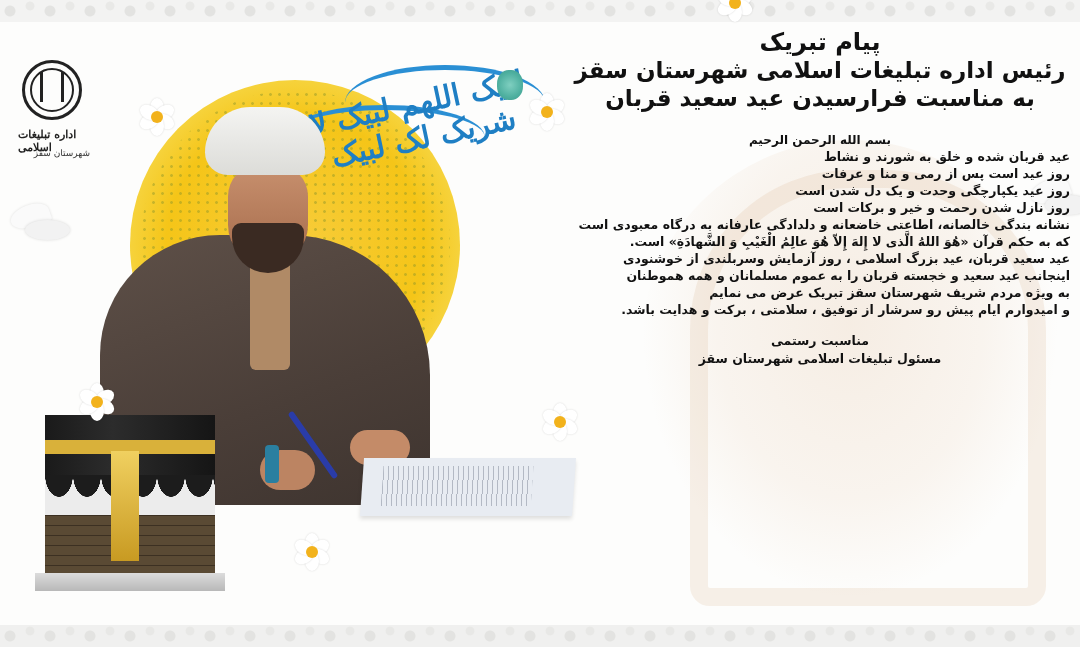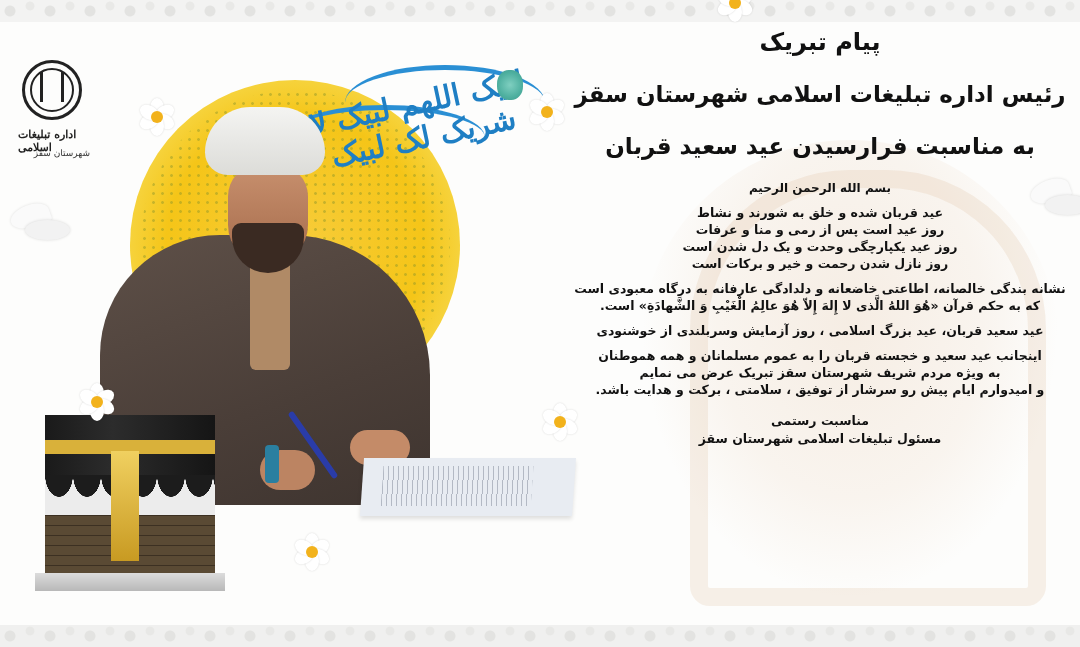--- a/index.html
+++ b/index.html
@@ -49,23 +49,23 @@
   .kaaba-door { position:absolute; left:66px; top:36px; width:28px; height:110px; background:linear-gradient(180deg,#f0d060,#c89a22); }
   .kaaba-plinth { position:absolute; left:-10px; top:158px; width:190px; height:18px; background:linear-gradient(180deg,#dcdcdc,#b8b8b8); }
   .flower { position:absolute; width:34px; height:34px; }
   .flower .p { position:absolute; width:14px; height:20px; background:#fff; border-radius:50%; left:10px; top:-2px; box-shadow:0 0 2px rgba(0,0,0,.15); transform-origin:7px 19px; }
   .flower .c { position:absolute; left:11px; top:11px; width:12px; height:12px; border-radius:50%; background:#f2b21c; }
   .dove { position:absolute; width:70px; height:40px; }
   .dove .body { position:absolute; left:15px; top:15px; width:45px; height:20px; border-radius:50%; background:#f2f2f2; box-shadow:0 0 3px rgba(0,0,0,.15); }
   .dove .wing { position:absolute; left:0; top:0; width:40px; height:22px; border-radius:50% 50% 10% 50%; background:#fafafa; box-shadow:0 0 3px rgba(0,0,0,.12); transform:rotate(-20deg); }
   .text-area { position:absolute; left:570px; top:24px; width:500px; text-align:center; direction:rtl; color:#111; }
   .title-1 { font-size:24px; font-weight:bold; line-height:28px; margin-top:4px; }
-  .title-2, .title-3 { font-size:23px; font-weight:bold; line-height:28px;margin-top:24px; }
+  .title-2, .title-3 { font-size:23px; font-weight:bold; line-height:28px; }
   .bismillah { font-size:12px; font-weight:bold; margin-top:20px; line-height:16px; }
-  .para { font-size:12.5px; font-weight:bold; line-height:17px; margin-top:8px; }
+  .para { font-size:12.5px; font-weight:bold; line-height:17px; margin-top:0;text-align:right; }
   .para p { margin:0; }
   .sig { font-size:12.5px; font-weight:bold; line-height:18px; margin-top:14px; }
 </style>
 </head>
 <body>
 
 <div class="poster">
   <div class="border-top"></div>
   <div class="border-bottom"></div>
 

